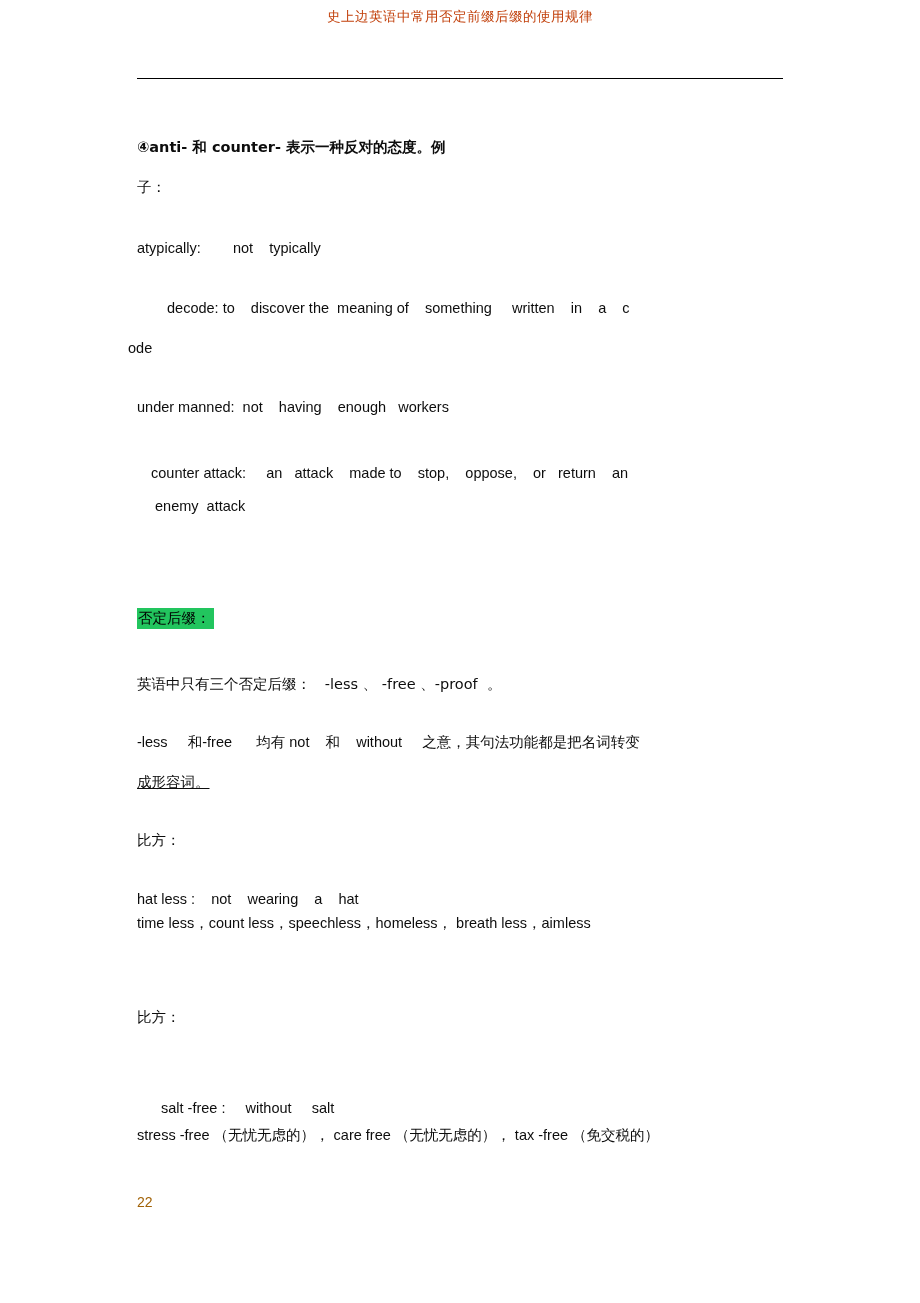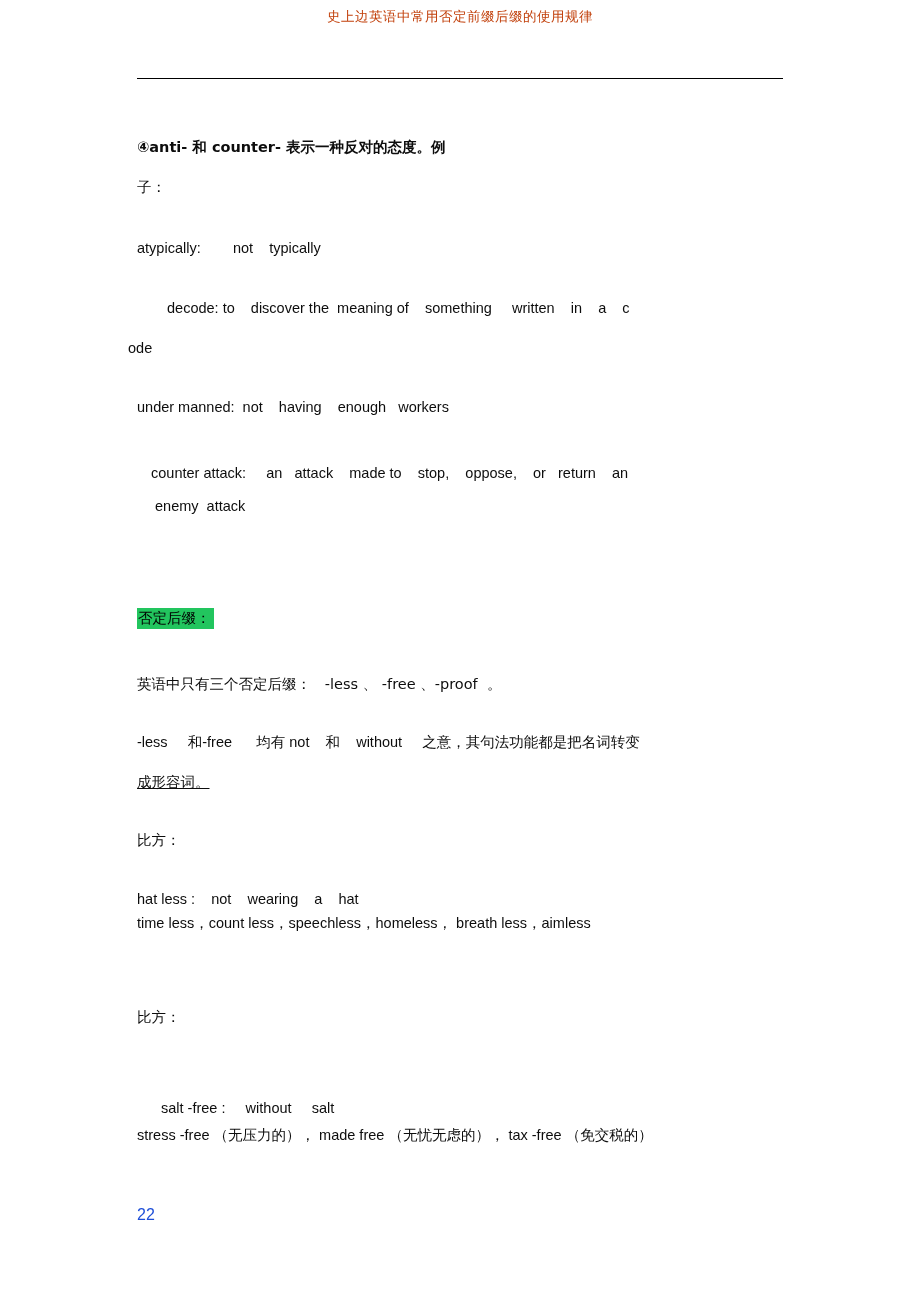--- a/index.html
+++ b/index.html
@@ -104,24 +104,23 @@
     padding: 2px 3px 3px 1px;
     font-family: "DejaVu Sans", "Liberation Sans", sans-serif;
     font-size: 14.5px;
     color: #000;
   }
 
   .page-number {
     position: absolute;
     left: 137px;
     top: 1194px;
-    font-size: 16px;
-    color: #1d4ed8;
+    font-size: 14px;
+    color: #a16207;
     font-family: "Liberation Sans", sans-serif;
-    margin-top: 12px;
   }
 </style>
 </head>
 <body>
 
 <div class="page">
 
   <div class="doc-header">
     <div class="doc-header-title">史上边英语中常用否定前缀后缀的使用规律</div>
   </div>
@@ -139,19 +138,19 @@
       <div class="line " style="top: 339px; left: 151px; margin-top: 7px;">counter attack:     an   attack    made to    stop,    oppose,    or   return    an</div>
       <div class="line " style="top: 379px; left: 155px;">enemy  attack</div>
       <div class="line cjk" style="top: 557px; left: 137px;">英语中只有三个否定后缀：   -less 、 -free 、-proof  。</div>
       <div class="line mixed" style="top: 615px; left: 137px;">-less     和-free      均有 not    和    without     之意，其句法功能都是把名词转变</div>
       <div class="line cjk" style="top: 655px; left: 137px; text-decoration: underline;">成形容词。</div>
       <div class="line cjk" style="top: 713px; left: 137px;">比方：</div>
       <div class="line " style="top: 772px; left: 137px;">hat less :    not    wearing    a    hat</div>
       <div class="line mixed" style="top: 796px; left: 137px;">time less，count less，speechless，homeless， breath less，aimless</div>
       <div class="line cjk" style="top: 890px; left: 137px;">比方：</div>
       <div class="line " style="top: 981px; left: 137px; margin-left: 24px;">salt -free :     without     salt</div>
-      <div class="line mixed" style="top: 1008px; left: 137px;">stress -free （无压力的）， made free （无忧无虑的）， tax -free （免交税的）</div>
+      <div class="line mixed" style="top: 1008px; left: 137px;">stress -free （无忧无虑的）， care free （无忧无虑的）， tax -free （免交税的）</div>
       <div class="line" style="top: 491px; left: 137px;"><span class="hl" style="background: #22c55e;">否定后缀：</span></div>
     </div>
 
   <div class="page-number">22</div>
 
 </div>
 
 </body></html>

